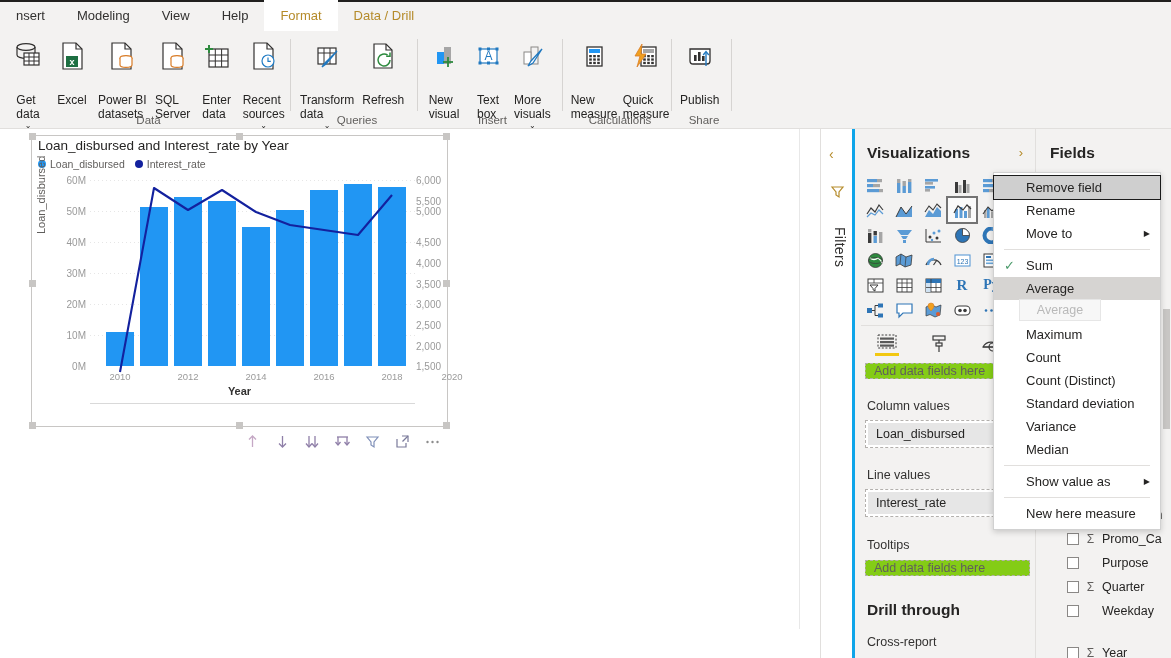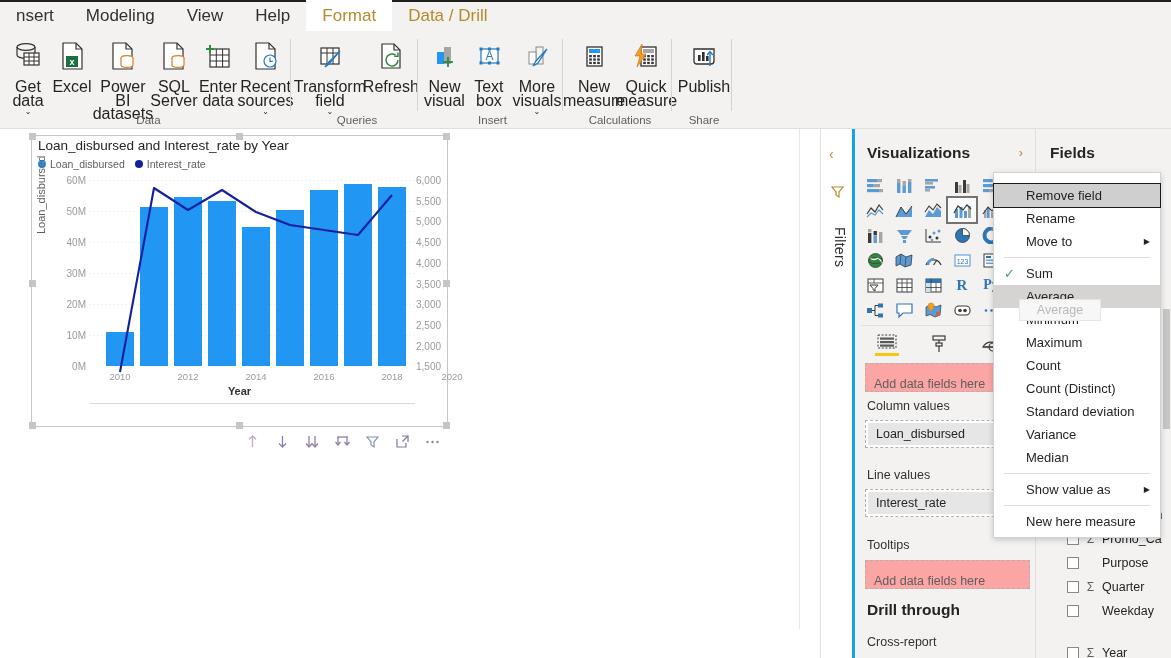--- a/index.html
+++ b/index.html
@@ -15,21 +15,21 @@
 
   
   .ribbon-tabs {
     position: absolute; top: 0; left: 0; width: 1171px; height: 31px;
     background: #f3f2f1;
     border-top: 2px solid #201f1e;
     display: flex; align-items: flex-end;
   }
   .rtab {
     padding: 0 16px; height: 31px; line-height: 31px;
-    font-size: 17px; color: #323130; white-space: nowrap; cursor: default;
+    font-size: 13px; color: #323130; white-space: nowrap; cursor: default;
   }
   .rtab.gold { color: #b58b2a; }
   .rtab.active { background: #ffffff; color: #b58b2a; }
 
   
   .ribbon {
     position: absolute; top: 31px; left: 0; width: 1171px; height: 98px;
     background: #f3f2f1;
     border-bottom: 1px solid #e1dfdd;
   }
@@ -41,22 +41,22 @@
   }
   .rgroup .sep {
     position: absolute; right: 0; top: 8px; bottom: 18px; width: 1px; background: #d6d4d2;
   }
   .rbtn {
     display: flex; flex-direction: column; align-items: center;
     padding: 2px 4px; cursor: default; min-width: 44px;
   }
   .rbtn .ico { height: 36px; display: flex; align-items: center; justify-content: center; }
   .rbtn .lbl {
-    font-size: 16px; color: #252423; text-align: center; line-height: 13.5px;
-    white-space: pre-line; margin-top: 6px;
+    font-size: 12px; color: #252423; line-height: 13.5px;
+    white-space: pre-line; margin-top: 20px;
   }
   .chev { font-size: 8px; color: #252423; }
 
   
   .canvas-area {
     position: absolute; top: 129px; left: 0; width: 820px; height: 500px;
     background: #ffffff;
   }
   .report-page {
     position: absolute; top: 0px; left: 0px; width: 800px; height: 500px;
@@ -143,22 +143,22 @@
   .viz-tools {
     position: absolute; left: 6px; top: 196px; width: 172px; height: 36px;
     border-top: 1px solid #e1dfdd;
     display: flex; gap: 28px; padding-left: 14px; align-items: center;
   }
   .viz-tools .vt { width: 24px; height: 24px; display:flex;align-items:center;justify-content:center;}
   .viz-tools .vt.sel { border-bottom: 3px solid #f2c811; }
 
   .well-label { position: absolute; left: 12px; font-size: 12.5px; color: #323130; }
   .well-drop {
-    position: absolute; left: 10px; width: 165px; height: 29px;
-    border: 1px dashed #b3b0ad; background: #fca5a5;
+    position: absolute; left: 10px; width: 165px; height: 16px;
+    border: 1px dashed #b3b0ad; background: #84cc16;
     display: flex; align-items: flex-end; padding-left: 8px;
     font-size: 12.5px; color: #605e5c;
   }
   .well-field {
     position: absolute; left: 12px; width: 161px; height: 22px;
     background: #e6e6e6; display: flex; align-items: center; padding-left: 8px;
     font-size: 12.5px; color: #252423;
   }
   .well-field-wrap {
     position: absolute; left: 10px; width: 165px; height: 28px;
@@ -194,21 +194,21 @@
     box-shadow: 0 2px 6px rgba(0,0,0,.18);
     padding: 3px 0 4px 0;
     z-index: 40;
   }
   .ctx-item {
     position: relative; height: 23px; display: flex; align-items: center;
     font-size: 13px; color: #252423; padding-left: 32px; padding-right: 10px;
     white-space: nowrap;
   }
   .ctx-item.hl { background: #d6d4d2; }
-  .ctx-item.hl-border { background: #cfcfcf; outline: 1px solid #1b1b1b; margin-top: 8px; }
+  .ctx-item.hl-border { background: #cfcfcf; outline: 1px solid #1b1b1b; }
   .ctx-item .check { position: absolute; left: 10px; color: #4a9a6a; font-size: 13px; }
   .ctx-item .submenu-arrow { position: absolute; right: 10px; font-size: 8px; color: #252423; }
   .ctx-sep { height: 1px; background: #e1dfdd; margin: 4px 10px 4px 10px; }
   .ctx-tooltip {
     position: absolute; left: 1019px; top: 299px; width: 82px; height: 22px;
     background: #f7f7f7; border: 1px solid #e6e6e6;
     display: flex; align-items: center; justify-content: center;
     font-size: 12.5px; color: #b9b9b9; z-index: 45;
   }
 </style>
@@ -325,21 +325,21 @@
           <div class="ico">
             <svg width="32" height="34" viewBox="0 0 32 34">
               <rect x="7" y="9" width="18" height="16" fill="#fff" stroke="#323130" stroke-width="1.2"></rect>
               <line x1="7" y1="14" x2="25" y2="14" stroke="#323130" stroke-width="1"></line>
               <line x1="13" y1="9" x2="13" y2="25" stroke="#323130" stroke-width="1"></line>
               <line x1="19" y1="9" x2="19" y2="25" stroke="#323130" stroke-width="1"></line>
               <path d="M26 12 L14 24 L11 28 L15 25 Z" fill="#fff" stroke="#2179c0" stroke-width="1.3"></path>
             </svg>
           </div>
           <div class="lbl">Transform
-field</div>
+data</div>
           <div class="chev">⌄</div>
         </div>
         <div class="rbtn">
           <div class="ico">
             <svg width="30" height="34" viewBox="0 0 30 34">
               <path d="M6 5 h12 l6 6 v18 H6 Z" fill="#fff" stroke="#323130" stroke-width="1.2"></path>
               <path d="M18 5 v6 h6" fill="none" stroke="#323130" stroke-width="1.2"></path>
               <path d="M22 21 a6 6 0 1 1 -2.4 -4.8" fill="none" stroke="#2d8a3e" stroke-width="1.5"></path>
               <path d="M22 13.5 v3.8 h-3.8" fill="none" stroke="#2d8a3e" stroke-width="1.5"></path>
             </svg>
@@ -500,21 +500,21 @@
           <div class="ytick left" style="top:8px">60M</div>
           <div class="ytick left" style="top:39px">50M</div>
           <div class="ytick left" style="top:70px">40M</div>
           <div class="ytick left" style="top:101px">30M</div>
           <div class="ytick left" style="top:132px">20M</div>
           <div class="ytick left" style="top:163px">10M</div>
           <div class="ytick left" style="top:194px">0M</div>
 
           <div class="ytick right" style="top:8px">6,000</div>
           <div class="ytick right" style="top:28.7px">5,500</div>
-          <div class="ytick right" style="top:49px">5,000</div>
+          <div class="ytick right" style="top:39px">5,000</div>
           <div class="ytick right" style="top:70.1px">4,500</div>
           <div class="ytick right" style="top:90.8px">4,000</div>
           <div class="ytick right" style="top:111.5px">3,500</div>
           <div class="ytick right" style="top:132.2px">3,000</div>
           <div class="ytick right" style="top:152.9px">2,500</div>
           <div class="ytick right" style="top:173.6px">2,000</div>
           <div class="ytick right" style="top:194.3px">1,500</div>
 
           <div class="bar" style="left:74px;  width:28px; top:160px; height:34px;"></div>
           <div class="bar" style="left:108px; width:28px; top:35px;  height:159px;"></div>

